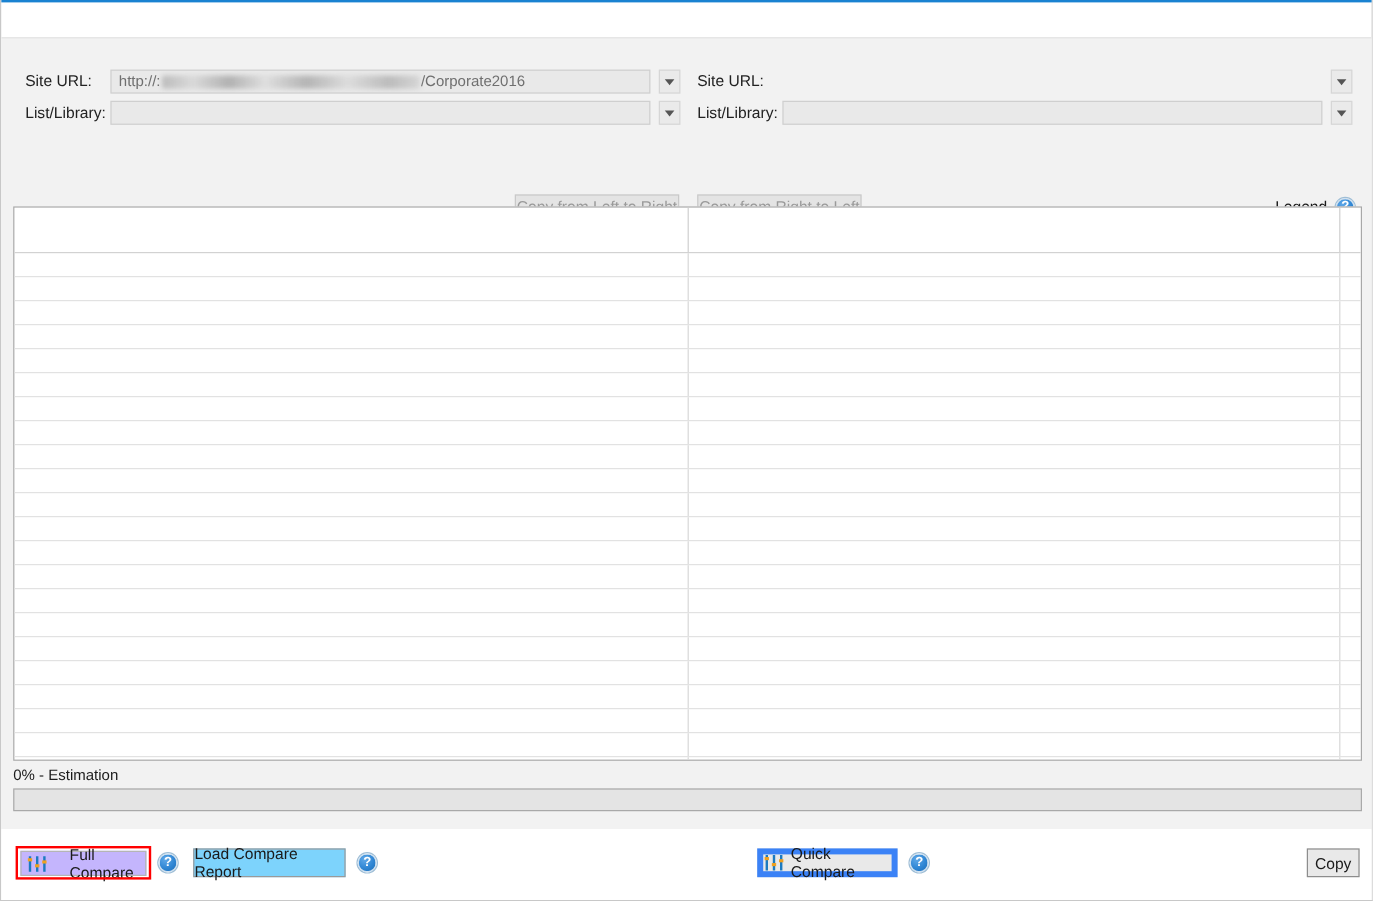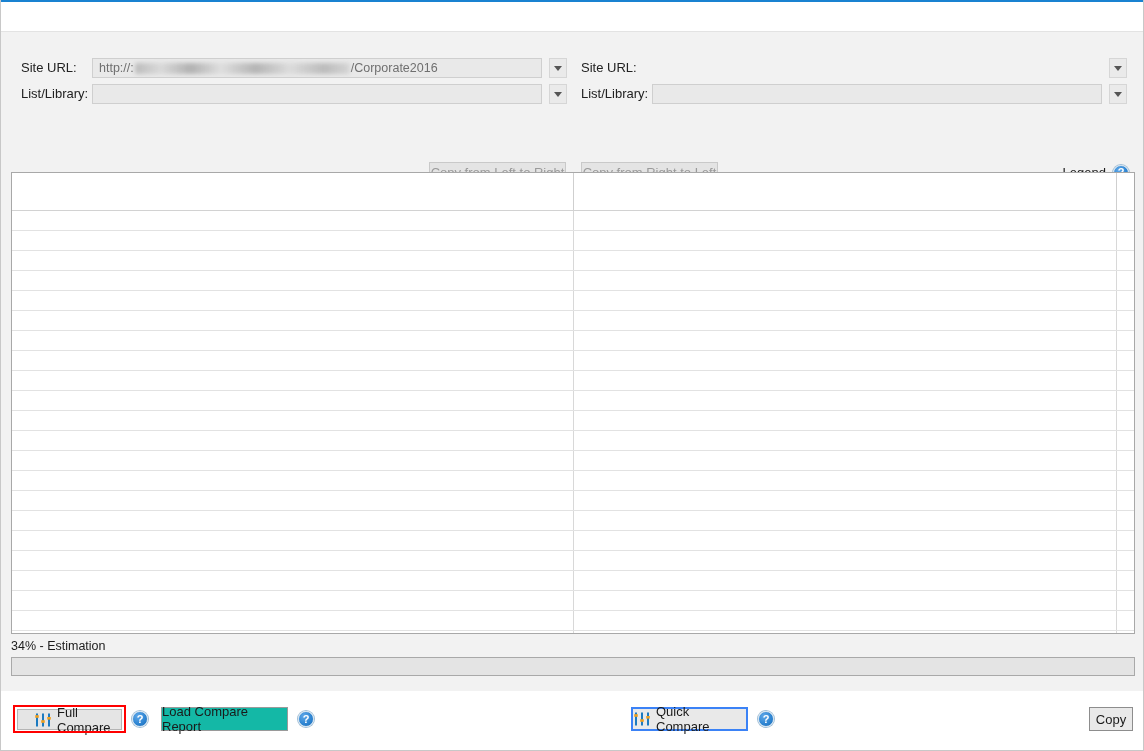--- a/index.html
+++ b/index.html
@@ -186,35 +186,35 @@
   .highlight-box {
     position: absolute; left: 12px; top: 705px;
     width: 113px; height: 28px;
     border: 2px solid #ff0000;
     pointer-events: none;
   }
 
   .full-compare {
     position: absolute; left: 16px; top: 709px;
     width: 105px; height: 21px;
-    background: #e5e5e5; border: 1px solid #b5b5b5;
-    display: flex; align-items: center; gap: 5px;
-    padding-left: 16px; font-size: 13px; cursor: pointer;
+    background: #c4b5fd; border: 1px solid #b5b5b5;
+    display: flex; align-items: center; gap: 18px;
+    padding-left: 4px; font-size: 13px; cursor: pointer;
   }
   .load-report {
     position: absolute; left: 160px; top: 707px;
     width: 127px; height: 24px;
-    background: #14b8a6; border: 1px solid #9a9a9a;
+    background: #7dd3fc; border: 1px solid #9a9a9a;
     display: flex; align-items: center; justify-content: center;
     font-size: 13px; cursor: pointer;
   }
   .quick-compare {
     position: absolute; left: 630px; top: 707px;
     width: 117px; height: 24px;
-    background: #e9e9e9; border: 2px solid #3b82f6;
+    background: #e9e9e9; border: 5px solid #3b82f6;
     display: flex; align-items: center; justify-content: flex-end; gap: 5px;
     font-size: 13px; cursor: pointer;
   }
   .close-btn {
     position: absolute; left: 1088px; top: 707px;
     width: 44px; height: 24px;
     background: #e9e9e9; border: 1px solid #8d8d8d;
     display: flex; align-items: center; justify-content: center;
     font-size: 13px; cursor: pointer;
   }
@@ -371,21 +371,21 @@
             <div class="vdiv c1"></div>
             <div class="vdiv c2"></div>
           </div>
           <div class="grid-row">
             <div class="vdiv c1"></div>
             <div class="vdiv c2"></div>
           </div>
         </div>
     </div>
 
-    <div class="status-text">34% - Estimation</div>
+    <div class="status-text">0% - Estimation</div>
     <div class="progress-outer">
       <div class="progress-fill" id="progress-fill" style="width: 0%;"></div>
     </div>
 
   </div>
 
   <div class="bottombar"></div>
 
   <div class="full-compare">
     <span class="slider-icon">

